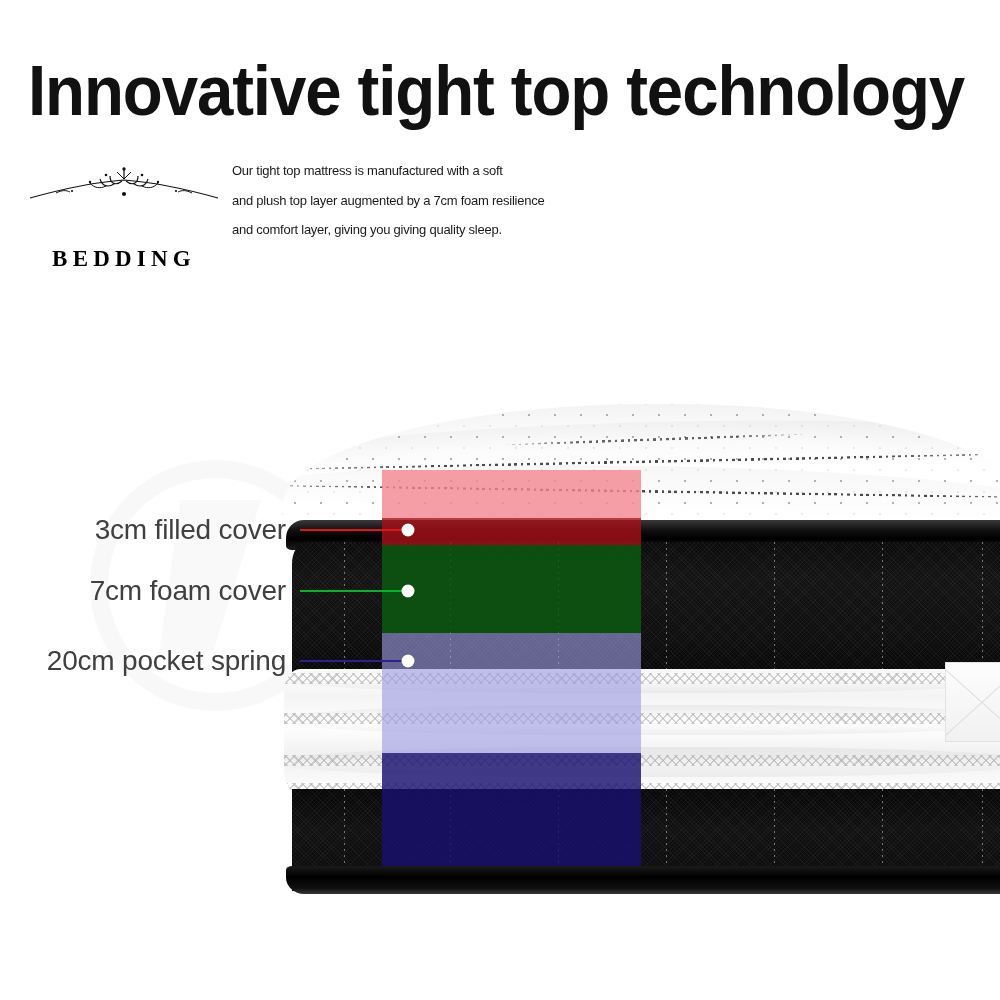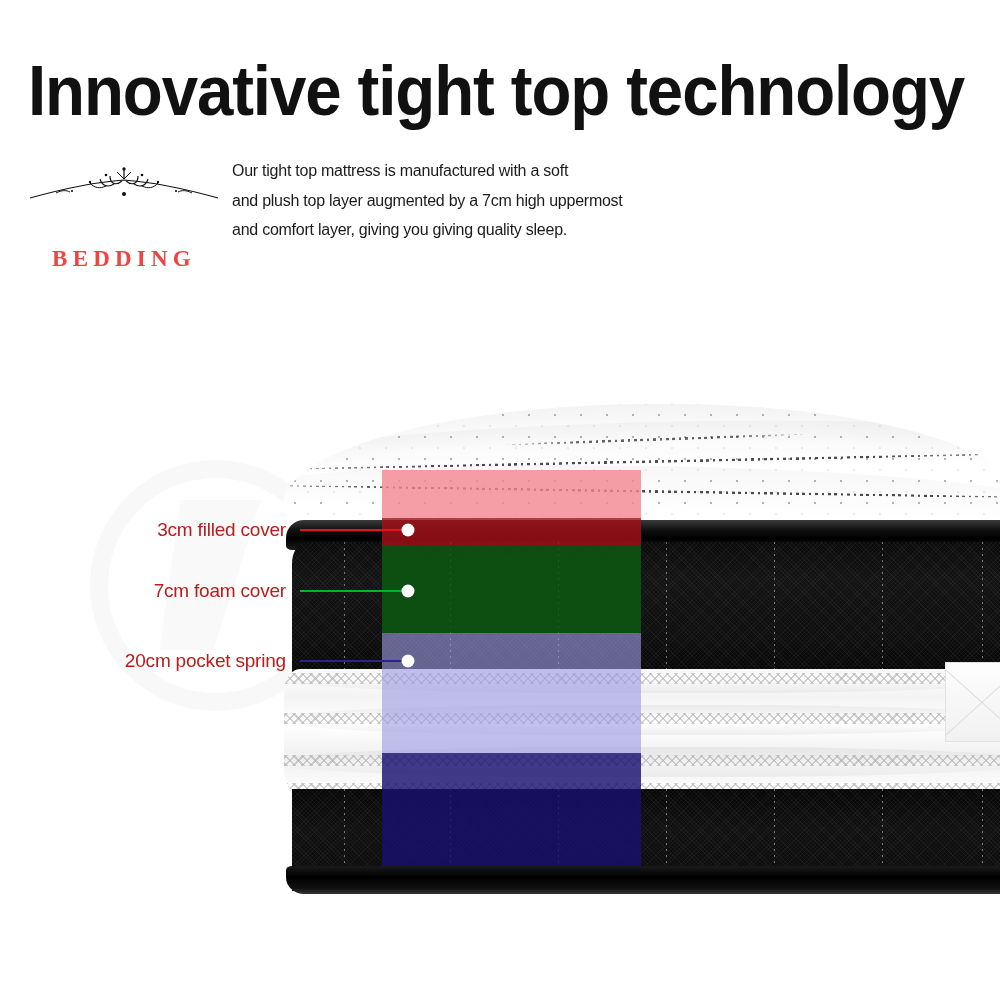--- a/index.html
+++ b/index.html
@@ -56,40 +56,40 @@
     letter-spacing:1.6px;
     color:#111;
   }
   .logo-word2{
     position:absolute;left:0;top:80px;width:196px;
     text-align:center;
     font-family:"Liberation Serif", serif;
     font-weight:bold;
     font-size:23px;line-height:26px;
     letter-spacing:5.2px;
-    color:#ef4444;
+    color:#000000;
   }
 
   .blurb{
     position:absolute;left:232px;top:156px;width:520px;
-    font-size:16px;
+    font-size:13px;
     line-height:29.6px;
     color:#1b1b1b;
     font-family:"Liberation Sans", sans-serif;
     letter-spacing:-0.25px;
   }
   .blurb p{margin:0;}
 
   
   .callout{position:absolute;height:26px;}
   .callout .ctext{
     position:absolute;right:100%;top:50%;transform:translateY(-50%);
     white-space:nowrap;
-    font-size:19px;
-    color:#b91c1c;
+    font-size:28px;
+    color:#404040;
     font-family:"Liberation Sans", sans-serif;
     letter-spacing:-0.2px;
     padding-right:14px;
   }
   .callout .cline{
     position:absolute;left:0;top:50%;height:2px;transform:translateY(-50%);
   }
   .callout .cdot{
     position:absolute;top:50%;width:13px;height:13px;border-radius:50%;
     background:#ffffff;transform:translate(-50%,-50%);
@@ -249,21 +249,21 @@
       <circle cx="64" cy="16" r="1.2" fill="#111"></circle>
       <circle cx="132" cy="16" r="1.2" fill="#111"></circle>
       <circle cx="46" cy="25" r="1.1" fill="#111"></circle>
       <circle cx="150" cy="25" r="1.1" fill="#111"></circle>
     </svg>
     <div class="logo-word2">BEDDING</div>
   </div>
 
   <div class="blurb">
     <p>Our tight top mattress is manufactured with a soft</p>
-    <p>and plush top layer augmented by a 7cm high uppermost</p>
+    <p>and plush top layer augmented by a 7cm foam resilience</p>
     <p>and comfort layer, giving you giving quality sleep.</p>
   </div>
 
   <div class="mattress">
     <div class="m-shadow"></div>
 
     <div class="m-top">
       <div class="m-top-dots"></div>
       <div class="m-top-wave wave-1"></div>
       <div class="m-top-wave wave-2"></div>

